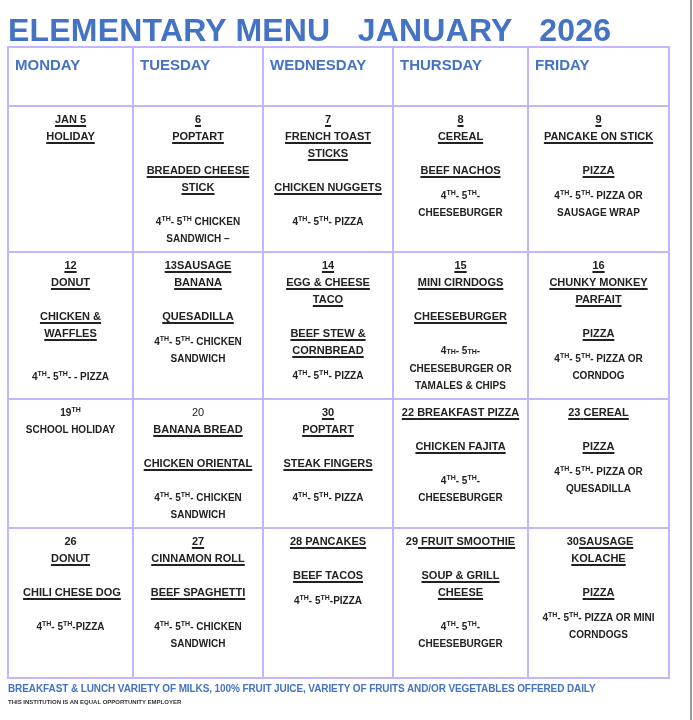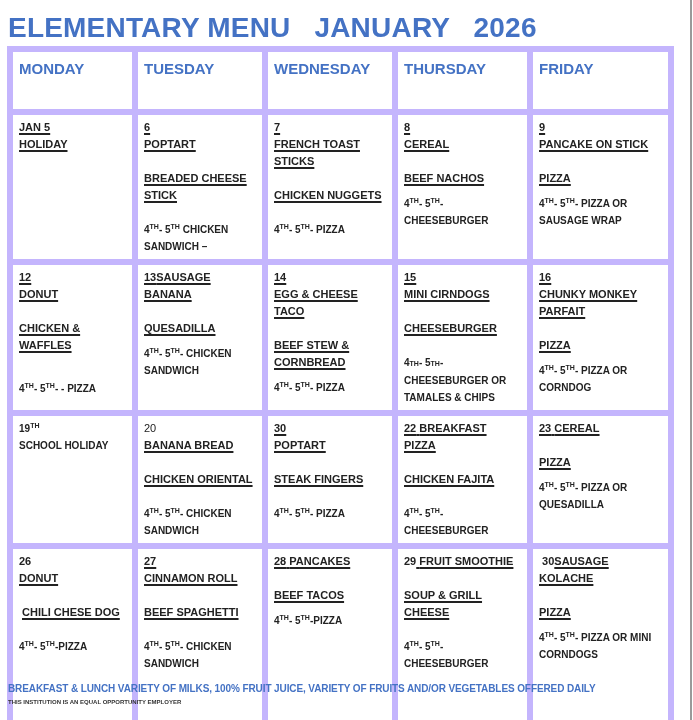--- a/index.html
+++ b/index.html
@@ -1,24 +1,24 @@
 <!DOCTYPE html>
 <html><head>
 <meta charset="utf-8">
 <style>
   html, body { margin:0; padding:0; background:#ffffff; }
   body { width:693px; height:720px; position:relative; overflow:hidden;
          font-family:"Liberation Sans", "DejaVu Sans", sans-serif; color:#222; }
-  .title { position:absolute; left:8px; top:12px; font-size:28px; font-weight:bold;
+  .title { position:absolute; left:8px; top:12px; font-size:32px; font-weight:bold;
            color:#4472c4; letter-spacing:0.2px; white-space:pre; }
   .edge-line { position:absolute; left:690px; top:0; width:2px; height:720px; background:#9a9a9a; }
   table.menu { position:absolute; left:7px; top:46px; border-collapse:collapse; table-layout:fixed; width:661px; }
-  table.menu td, table.menu th { border:6px solid #c4b5fd; vertical-align:top; padding:4px 6px 4px 6px; }
+  table.menu td, table.menu th { border:2px solid #c4b5fd; vertical-align:top; padding:4px 6px 4px 6px; }
   table.menu th { text-align:left; color:#4472c4; font-size:15px; font-weight:bold; height:45px; padding-top:8px; }
-  .cell { font-size:11px; font-weight:bold; line-height:17px; }
+  .cell { font-size:11px; font-weight:bold; line-height:17px;text-align:center; }
   .u { text-decoration:underline; text-underline-offset:2px; text-decoration-thickness:1.5px; }
   .gap { height:17px; }
   .small { font-size:10px; font-weight:bold; line-height:17px; }
   .footer1 { position:absolute; left:8px; top:683px; font-size:10px; font-weight:bold; color:#4472c4; white-space:nowrap; letter-spacing:-0.1px; }
   .footer2 { position:absolute; left:8px; top:699px; font-size:6px; font-weight:bold; color:#333; white-space:nowrap; }
   sup { font-size:7px; line-height:0; }
   .sm { font-size:7px; }
 </style>
 </head>
 <body>
@@ -154,21 +154,21 @@
     </td>
     <td class="cell">
       <div class="u"><span>23</span> <span>CEREAL</span></div>
       <div class="gap"></div>
       <div class="u">PIZZA</div>
       <div class="gap" style="height:8px"></div>
       <div class="small">4<sup>TH</sup>- 5<sup>TH</sup>- PIZZA OR QUESADILLA</div>
     </td>
   </tr>
 
-  <tr style="height:185px">
+  <tr style="height:150px">
     <td class="cell">
       <div>26</div>
       <div class="u">DONUT</div>
       <div class="gap"></div>
       <div class="u" style="padding-left:3px">CHILI CHESE DOG</div>
       <div class="gap"></div>
       <div class="small">4<sup>TH</sup>- 5<sup>TH</sup>-PIZZA</div>
     </td>
     <td class="cell">
       <div class="u">27</div>

